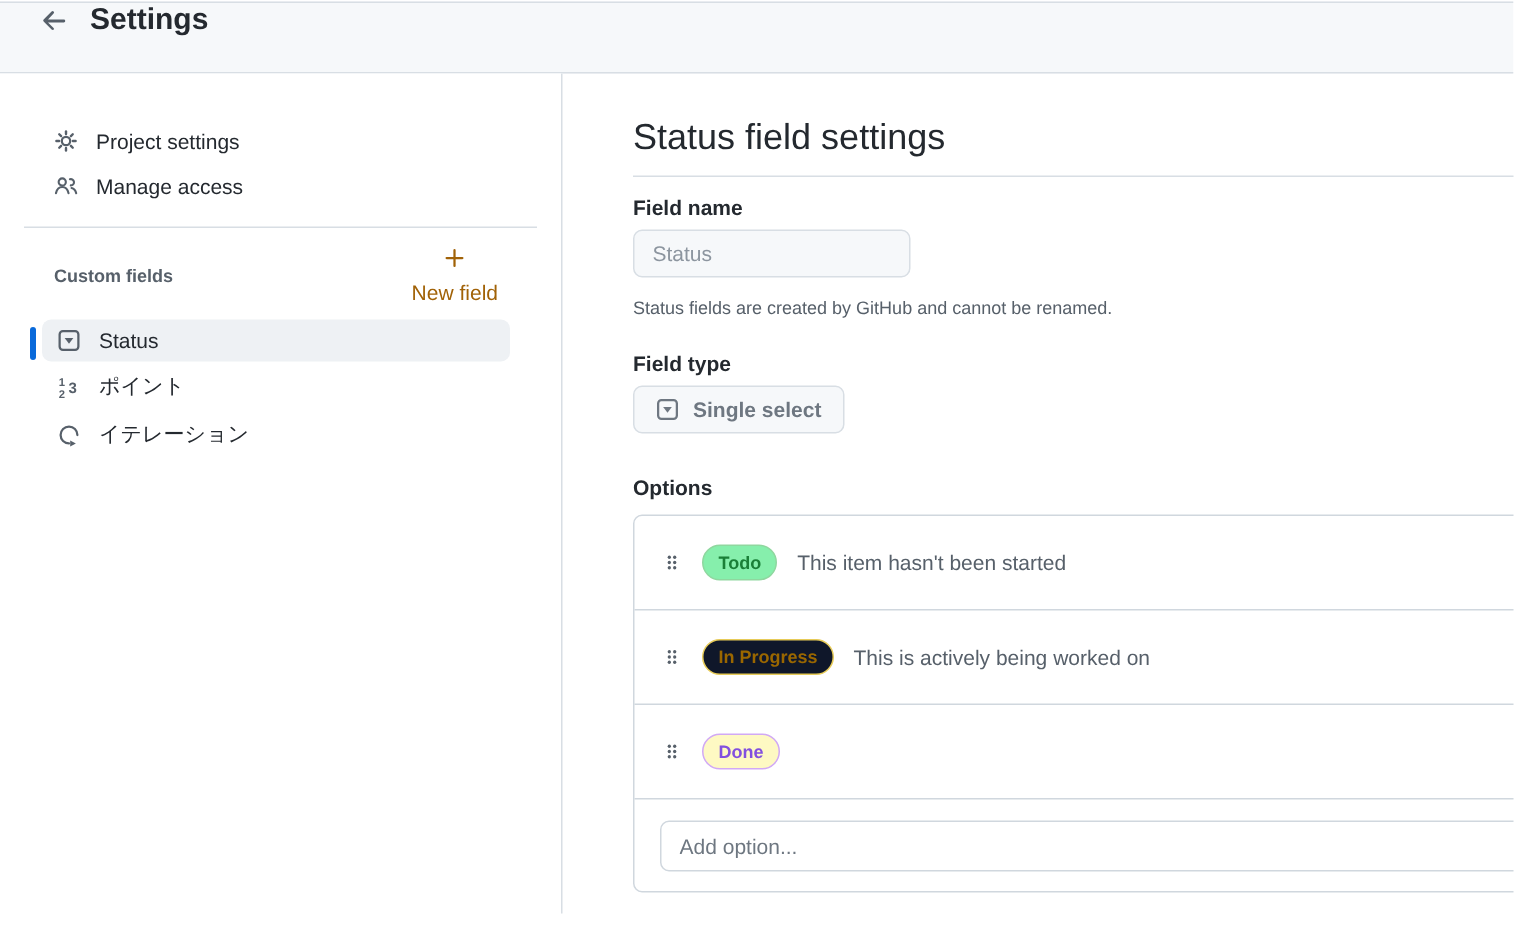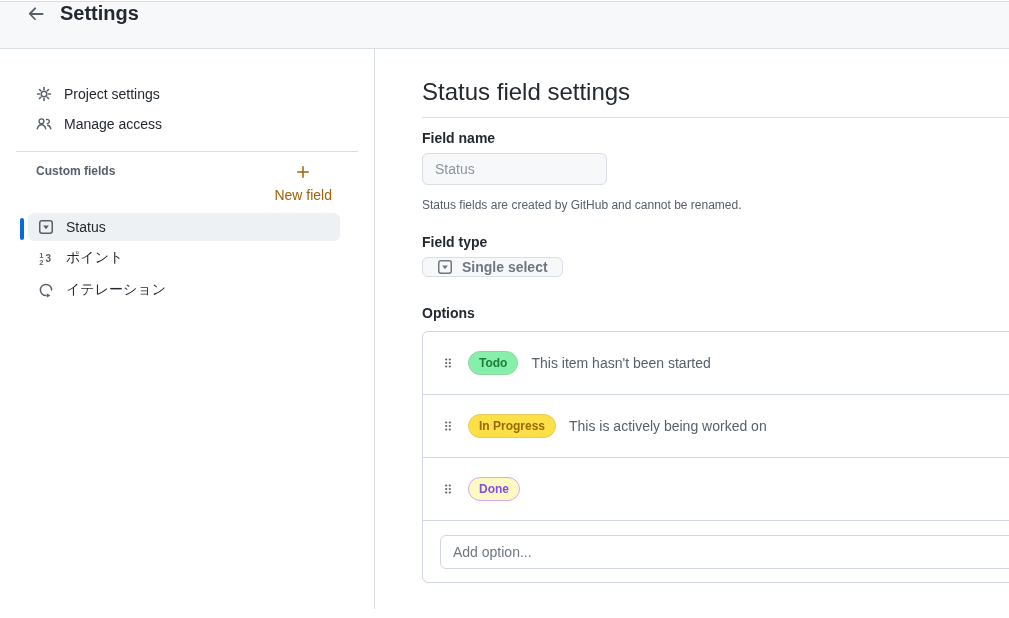--- a/index.html
+++ b/index.html
@@ -41,21 +41,21 @@
   }
   .nav-item {
     display:flex; align-items:center; gap:12px;
     padding:7px 16px 7px 36px;
     font-size:14px; color:#24292f; cursor:pointer;
   }
   .nav-item .icn { color:#57606a; display:flex; }
   .sidebar-divider { border:none; border-top:1px solid #d8dee4; margin:12px 16px 6px 16px; }
 
   .custom-fields-header {
-    display:flex; justify-content:space-between;
+    display:flex; align-items:center; justify-content:space-between;
     padding:6px 42px 6px 36px;
   }
   .custom-fields-label { font-size:12px; font-weight:700; color:#57606a; }
   .new-field-btn {
     display:flex; align-items:center; gap:7px;
     background:none; border:none; cursor:pointer;
     color:#a16207; font-size:14px; font-family:Liberation Sans, sans-serif;flex-direction:column;
   }
 
   .field-list { padding:4px 34px 0 28px; }
@@ -86,21 +86,21 @@
     background:#f6f8fa; border:1px solid #d8dee4; border-radius:6px;
     padding:0 12px; font-size:14px; color:#8c959f;
     font-family:inherit;
   }
   .caption { margin-top:13px; font-size:12px; color:#57606a; }
 
   .field-type-label { margin-top:22px; }
   .select-btn {
     margin-top:7px;
     display:flex; align-items:center; gap:9px;
-    height:20px; padding:0 14px;
+    height:32px; padding:0 14px;
     background:#f6f8fa; border:1px solid #d8dee4; border-radius:6px;
     color:#6e7781; font-size:14px; font-weight:600; font-family:inherit;
   }
   .select-btn .icn { display:flex; color:#6e7781; }
 
   .options-label { margin-top:28px; }
   .options-box {
     margin-top:10px;
     width:100%;
     border:1px solid #d0d7de;
@@ -273,21 +273,21 @@
         <span class="grabber">
           <svg viewBox="0 0 16 16" width="16" height="16" fill="currentColor" aria-hidden="true">
             <circle cx="6.2" cy="4.5" r="1.1"></circle>
               <circle cx="6.2" cy="8" r="1.1"></circle>
               <circle cx="6.2" cy="11.5" r="1.1"></circle>
             <circle cx="9.8" cy="4.5" r="1.1"></circle>
               <circle cx="9.8" cy="8" r="1.1"></circle>
               <circle cx="9.8" cy="11.5" r="1.1"></circle>
           </svg>
         </span>
-        <span class="pill" style="background:#fde047;border-color:#e7cb58;color:#9a6700">In Progress</span>
+        <span class="pill" style="background:#0f172a;border-color:#e7cb58;color:#9a6700">In Progress</span>
         <span class="option-desc">This is actively being worked on</span>
       </div>
 
       <div class="option-row">
         <span class="grabber">
           <svg viewBox="0 0 16 16" width="16" height="16" fill="currentColor" aria-hidden="true">
             <circle cx="6.2" cy="4.5" r="1.1"></circle>
               <circle cx="6.2" cy="8" r="1.1"></circle>
               <circle cx="6.2" cy="11.5" r="1.1"></circle>
             <circle cx="9.8" cy="4.5" r="1.1"></circle>

